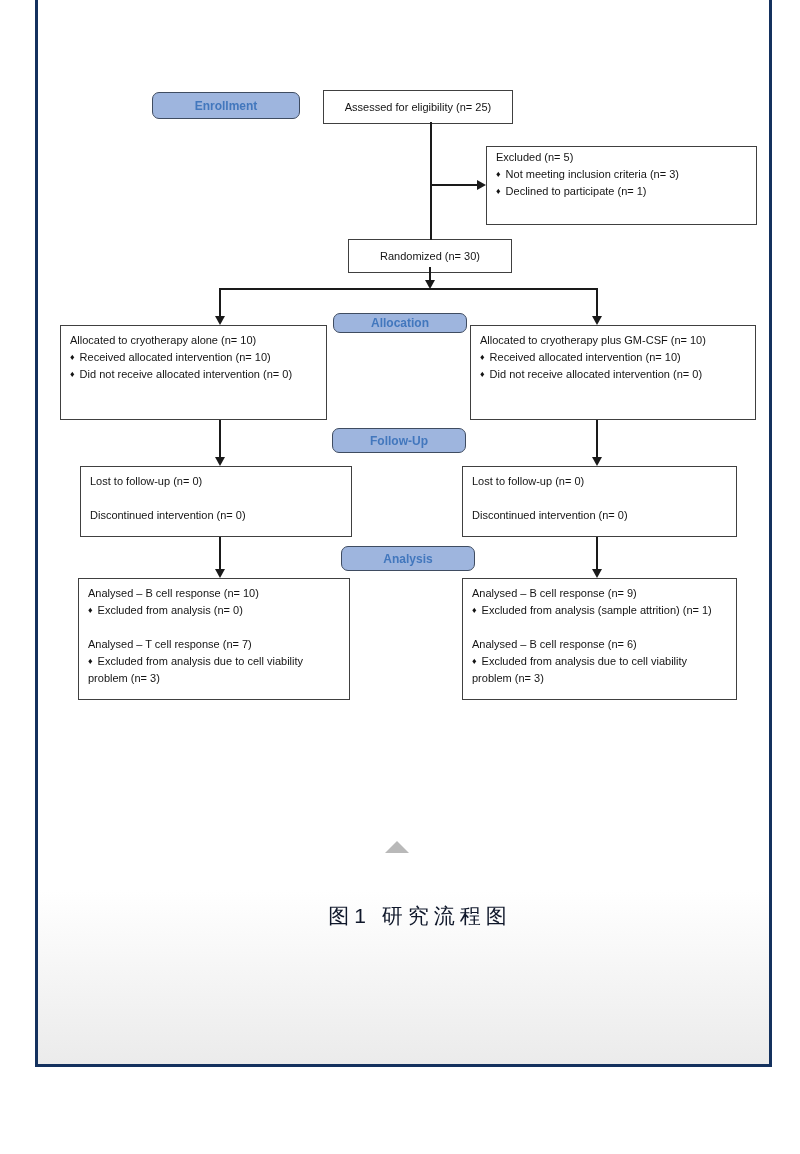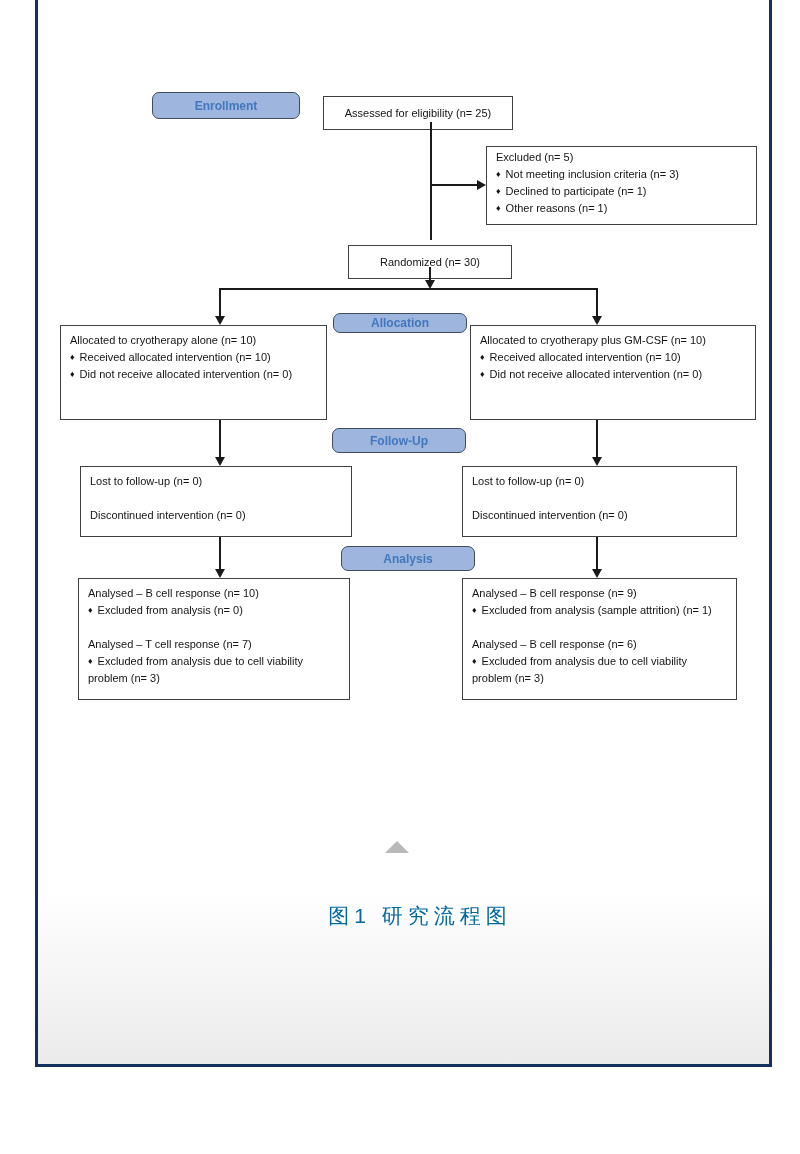--- a/index.html
+++ b/index.html
@@ -14,21 +14,21 @@
     box-sizing:border-box;border:3px solid #14315e;
     background:linear-gradient(180deg,#ffffff 0%,#ffffff 84%,#ebebeb 100%);
   }
   .fc{position:absolute;left:0;top:0;width:800px;height:1154px;}
   
   .wbox{
     position:absolute;box-sizing:border-box;background:#ffffff;
     border:1.5px solid #404040;color:#141414;
     font-size:11px;line-height:17px;padding:6px 9px;
   }
-  .wbox.ctr{display:flex;align-items:center;justify-content:center;text-align:center;padding:16px;margin-top:6px;}
+  .wbox.ctr{display:flex;align-items:center;justify-content:center;text-align:center;padding:16px;}
   
   .stage{
     position:absolute;box-sizing:border-box;background:#9eb5de;
     border:1.5px solid #3f4c61;border-radius:7px;
     display:flex;align-items:center;justify-content:center;
     font-size:12px;font-weight:bold;color:#4277bd;
   }
   .vline,.hline{position:absolute;background:#1a1a1a;}
   .vline{width:2px;}
   .hline{height:2px;}
@@ -40,21 +40,21 @@
     border-left:9px solid #1a1a1a;}
   .gap{height:17px;}
   .blt{display:inline-block;margin-right:5px;font-size:9px;vertical-align:1px;}
   .tri-up{
     position:absolute;width:0;height:0;cursor:pointer;
     border-left:12px solid transparent;border-right:12px solid transparent;
     border-bottom:12px solid #b9b9b9;
   }
   .caption{
     position:absolute;left:40px;top:902px;width:760px;
-    text-align:center;font-size:21px;color:#0369a1;letter-spacing:5px;
+    text-align:center;font-size:21px;color:#0f172a;letter-spacing:5px;
     font-weight:500;
   }
 </style>
 </head>
 <body>
 
 <div class="card"></div>
 
 <div class="fc">
 
@@ -62,21 +62,20 @@
   <div class="stage" style="left:333px;top:313px;width:134px;height:20px;">Allocation</div>
   <div class="stage" style="left:332px;top:428px;width:134px;height:25px;">Follow-Up</div>
   <div class="stage" style="left:341px;top:546px;width:134px;height:25px;">Analysis</div>
 
   <div class="wbox ctr" style="left:323px;top:90px;width:190px;height:32px;">Assessed for eligibility (n= 25)</div>
 
   <div class="wbox" style="left:486px;top:146px;width:271px;height:79px;padding-top:2px;">
     <div>Excluded (n= 5)</div>
     <div><span class="blt">♦</span><span>Not meeting inclusion criteria (n= 3)</span></div>
     <div><span class="blt">♦</span><span>Declined to participate (n= 1)</span></div>
-    <div><span class="blt">♦</span><span>Other reasons (n= 1)</span></div>
   </div>
 
   <div class="wbox ctr" style="left:348px;top:239px;width:164px;height:28px;">Randomized (n= 30)</div>
 
   <div class="wbox" style="left:60px;top:325px;width:267px;height:95px;">
     <div>Allocated to cryotherapy alone (n= 10)</div>
     <div><span class="blt">♦</span><span>Received allocated intervention (n= 10)</span></div>
     <div><span class="blt">♦</span><span>Did not receive allocated intervention (n= 0)</span></div>
   </div>
   <div class="wbox" style="left:470px;top:325px;width:286px;height:95px;">

